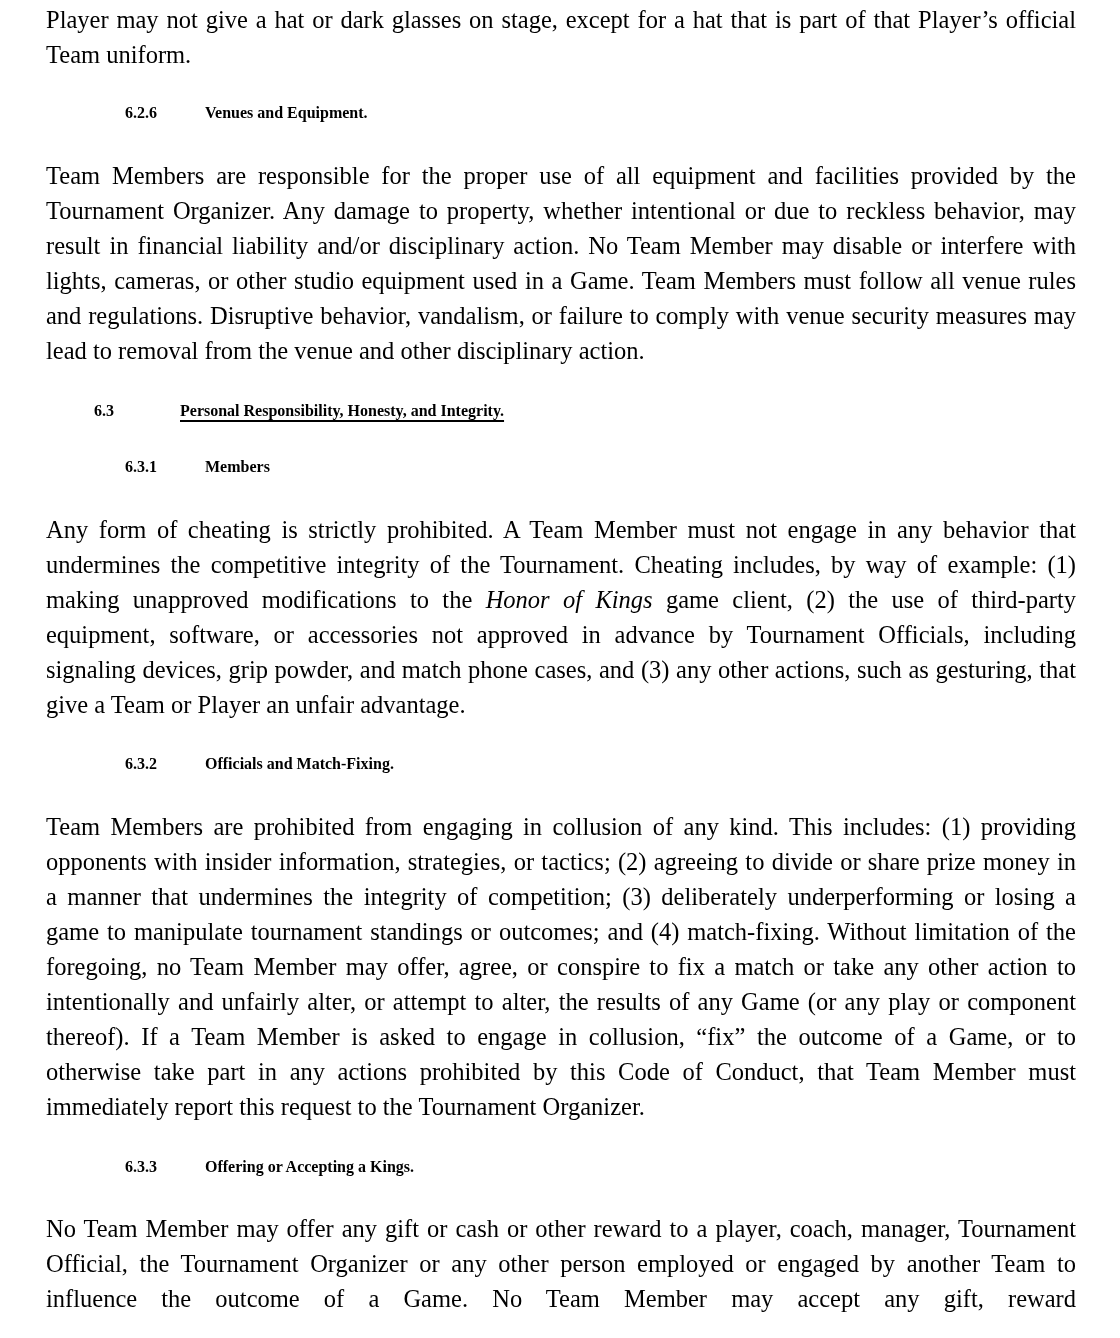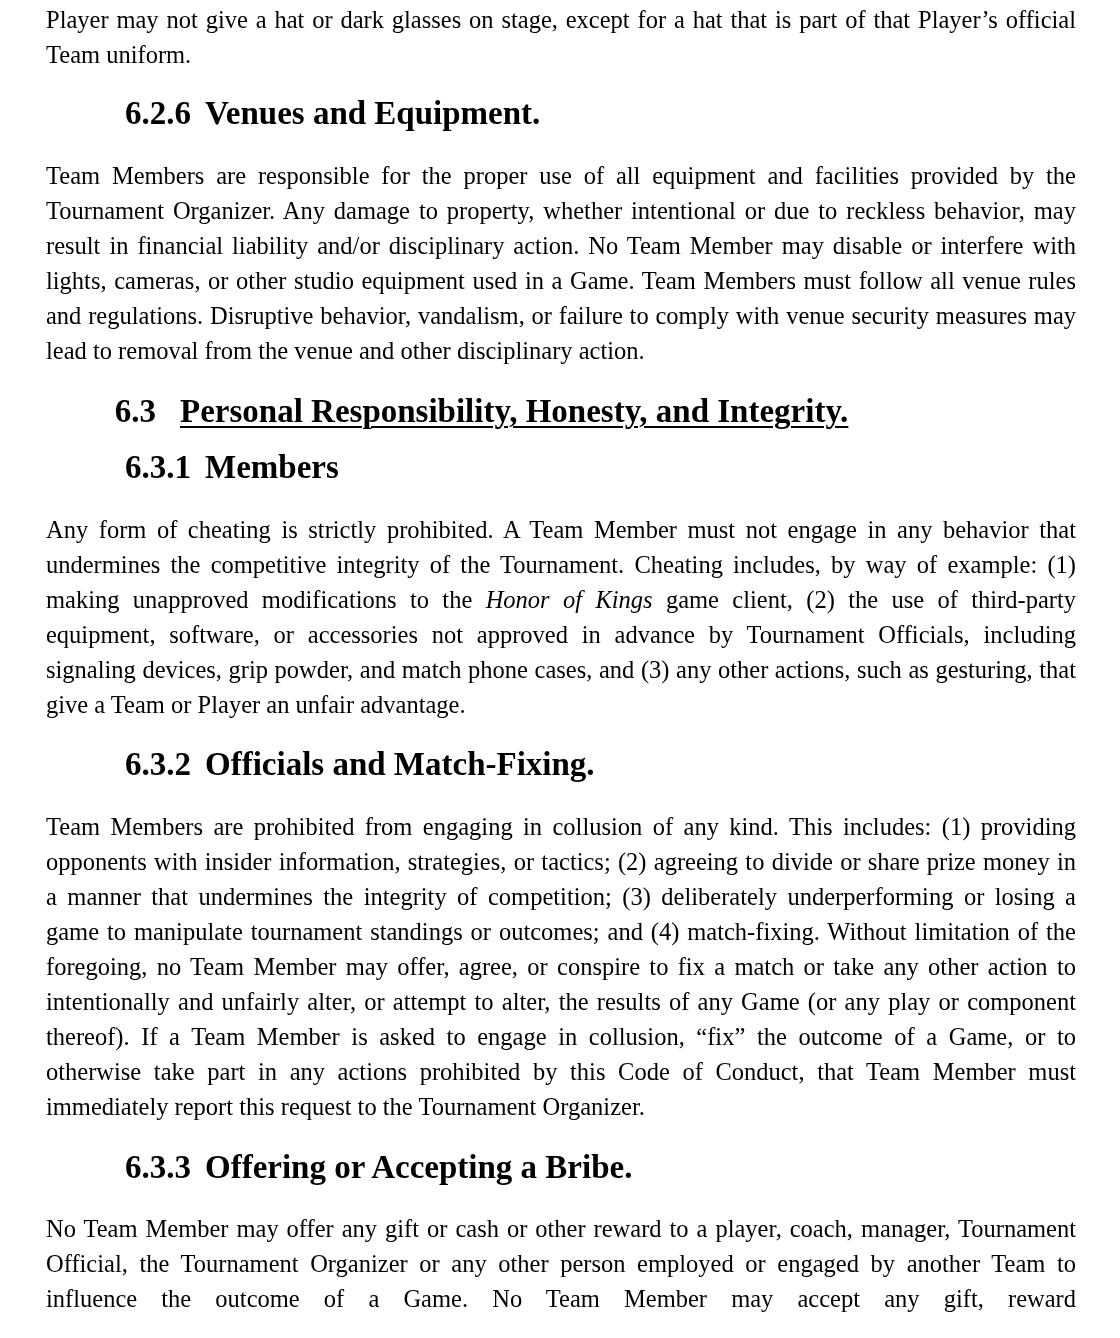--- a/index.html
+++ b/index.html
@@ -29,32 +29,31 @@
       line-height: 35px;
       text-align: justify;
       margin: 0;
     }
     .para.last-ragged {
       text-align-last: left;
     }
     .heading {
       position: absolute;
       font-weight: bold;
-      font-size: 33px;
+      font-size: 16px;
       line-height: 30px;
       white-space: nowrap;
       margin: 0;
     }
     .heading .num {
       display: inline-block;
       width: 80px;
     }
     .heading.l2 .num {
       width: 62px;
-      text-align: right;
     }
     .heading.l2 .title {
       text-decoration: underline;
       text-underline-offset: 4px;
       text-decoration-thickness: 2px;
       margin-left: 24px;
     }
     em { font-style: italic; }
   </style>
 </head>
@@ -80,18 +79,18 @@
 
   <p class="para last-ragged" style="top:512px;"><span>Any form of cheating is strictly prohibited.  A Team Member must not engage in any behavior that undermines the competitive integrity of the Tournament.  Cheating includes, by way of example: (1) making unapproved modifications to the </span><em>Honor of Kings</em><span> game client, (2) the use of third-party equipment, software, or accessories not approved in advance by Tournament Officials, including signaling devices, grip powder, and match phone cases, and (3) any other actions, such as gesturing, that give a Team or Player an unfair advantage.</span></p>
 
   <div class="heading l3" style="top:749px; left:79px;">
     <span class="num">6.3.2</span><span class="title">Officials and Match-Fixing.</span>
   </div>
 
   <p class="para last-ragged" style="top:809px;">Team Members are prohibited from engaging in collusion of any kind. This includes: (1) providing opponents with insider information, strategies, or tactics; (2) agreeing to divide or share prize money in a manner that undermines the integrity of competition; (3) deliberately underperforming or losing a game to manipulate tournament standings or outcomes; and (4) match-fixing.  Without limitation of the foregoing, no Team Member may offer, agree, or conspire to fix a match or take any other action to intentionally and unfairly alter, or attempt to alter, the results of any Game (or any play or component thereof).  If a Team Member is asked to engage in collusion, “fix” the outcome of a Game, or to otherwise take part in any actions prohibited by this Code of Conduct, that Team Member must immediately report this request to the Tournament Organizer.</p>
 
   <div class="heading l3" style="top:1152px; left:79px;">
-    <span class="num">6.3.3</span><span class="title">Offering or Accepting a Bribe.</span>
+    <span class="num">6.3.3</span><span class="title">Offering or Accepting a Kings.</span>
   </div>
 
   <p class="para" style="top:1211px; text-align-last: justify;">No Team Member may offer any gift or cash or other reward to a player, coach, manager, Tournament Official, the Tournament Organizer or any other person employed or engaged by another Team to influence the outcome of a Game. No Team Member may accept any gift, reward</p>
 
 </div>
 
 </body></html>

